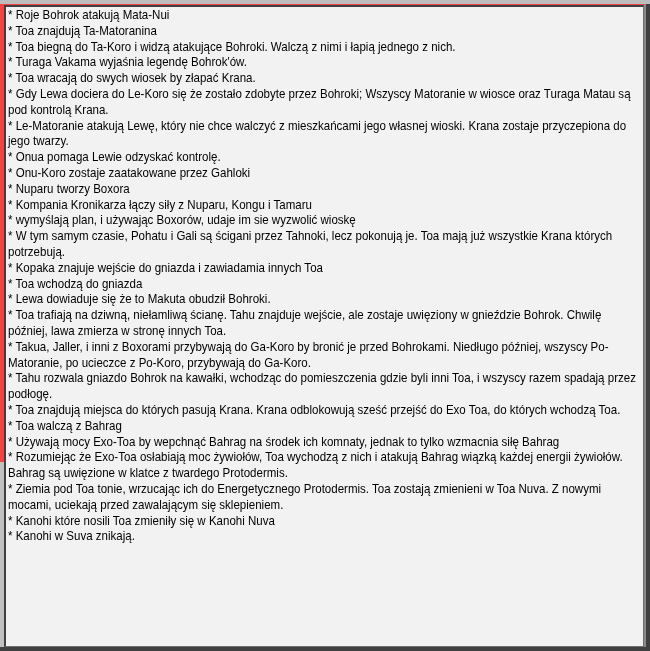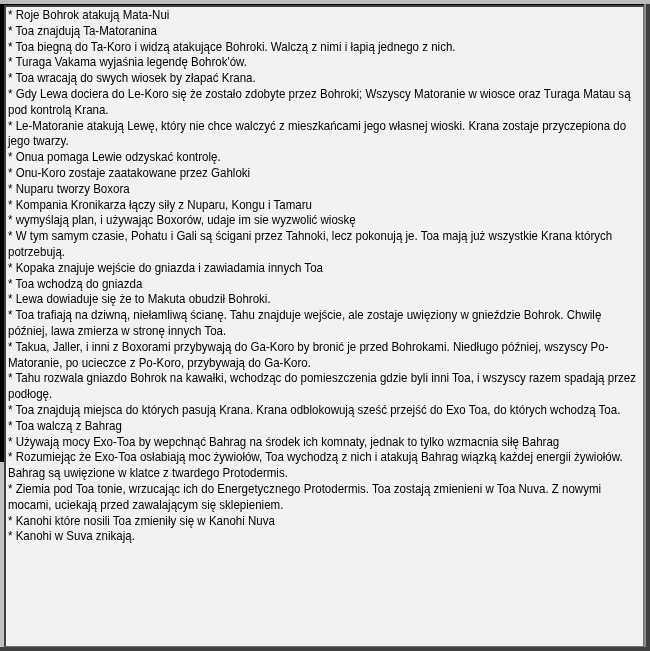--- a/index.html
+++ b/index.html
@@ -7,21 +7,21 @@
       padding: 0;
       width: 650px;
       height: 651px;
       overflow: hidden;
       background: #c0c0c0;
     }
     .frame {
       position: absolute;
       left: 0; top: 0;
       width: 650px; height: 462px;
-      background: #000000;
+      background: #ef4444;
       box-sizing: border-box;
     }
     .textarea {
       position: absolute;
       left: 4px;
       top: 5px;
       width: 640px;
       height: 642px;
       box-sizing: border-box;
       background: #f2f2f2;

